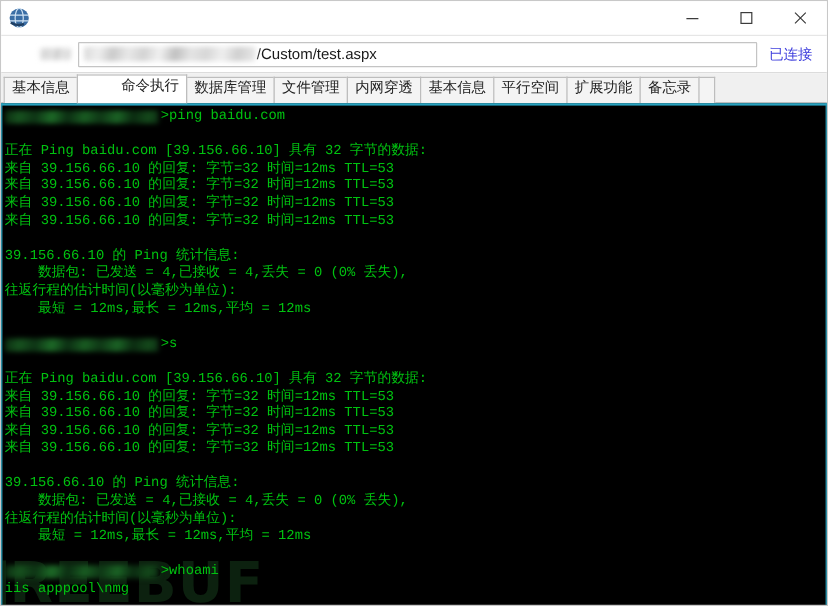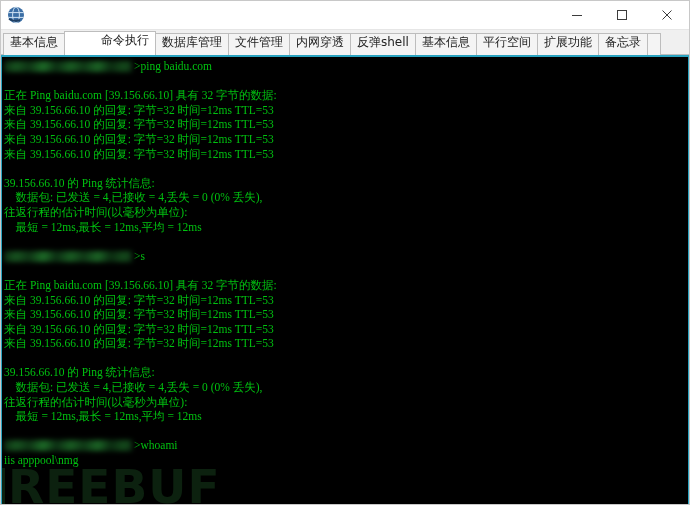--- a/index.html
+++ b/index.html
@@ -171,21 +171,21 @@
     border-left: 1px solid #2aa3c0;
     border-right: 1px solid #2aa3c0;
     position: relative;
     overflow: hidden;
     box-sizing: border-box;
   }
   #terminal-text {
     position: relative;
     z-index: 2;
     padding: 2px 0 0 2px;
-    font-family: Liberation Serif, serif;
+    font-family: Liberation Mono, monospace;
     font-size: 11.5px;
     line-height: 14.6px;
     color: #00c210;
     white-space: pre;
   }
   .t-line { height: 14.6px; display: block; white-space: pre; }
   .t-line.blank { color: transparent; }
   .prompt-line {
     display: flex;
     align-items: center;
@@ -251,39 +251,44 @@
         </svg>
       </div>
       <div class="win-btn">
         <svg width="12" height="12" viewBox="0 0 12 12">
           <path d="M1.5 1.5 L10.5 10.5 M10.5 1.5 L1.5 10.5" stroke="#3c3c3c" stroke-width="1" fill="none"></path>
         </svg>
       </div>
     </div>
   </div>
 
+  <div id="url-bar">
+    <span class="blur-block" id="url-label-blur"></span>
+    <div id="url-input">
+      <span class="blur-block" id="url-value-blur"></span>
+      <span>/Custom/test.aspx</span>
+    </div>
+    <span id="conn-status">已连接</span>
+  </div>
 
   <div id="tab-bar">
       <div class="tab">
         <span>基本信息</span>
       </div>
       <div class="tab active">
         <span>命令执行</span>
       </div>
       <div class="tab">
         <span>数据库管理</span>
       </div>
       <div class="tab">
         <span>文件管理</span>
       </div>
       <div class="tab">
         <span>内网穿透</span>
-      </div>
-      <div class="tab">
-        <span>反弹shell</span>
       </div>
       <div class="tab">
         <span>基本信息</span>
       </div>
       <div class="tab">
         <span>平行空间</span>
       </div>
       <div class="tab">
         <span>扩展功能</span>
       </div>

